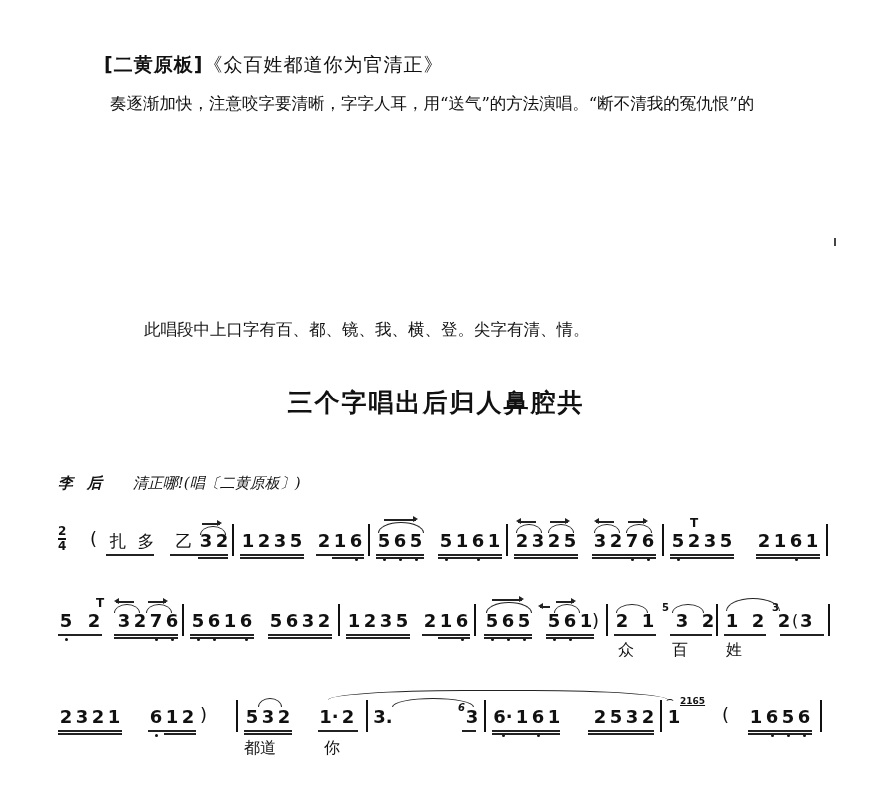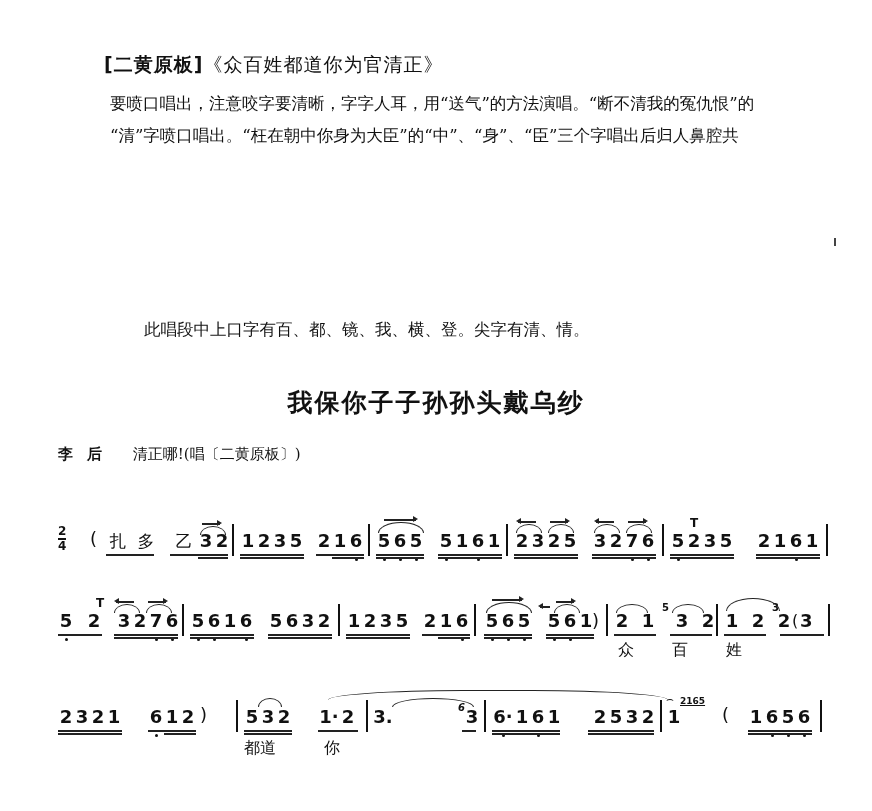--- a/index.html
+++ b/index.html
@@ -19,21 +19,21 @@
   }
   .para .tag { font-family: "DejaVu Sans", sans-serif; font-weight: bold; }
   .hints { top: 88px; text-indent: 0; }
   .hints .line { display: block; white-space: nowrap; }
   .note { top: 314px; left: 144px; font-size: 16.5px; }
   .song-title {
     position: absolute; left: 0; width: 872px; top: 386px; text-align: center;
     font-size: 25px; font-weight: bold; letter-spacing: 2px;
   }
   .role-line {
-    position: absolute; left: 58px; top: 445px; font-size: 15px; white-space: nowrap;
+    position: absolute; left: 58px; top: 474px; font-size: 15px; white-space: nowrap; font-style: italic;
   }
   .role-line .role { font-weight: bold; letter-spacing: 14px; margin-right: 12px; }
   .role-line .cue { font-family: "DejaVu Serif", serif; }
   .stray-mark {
     position: absolute; left: 834px; top: 238px; width: 2px; height: 8px; background: #444;
   }
 
   
   .staff { position: absolute; left: 58px; width: 770px; height: 60px; }
   .ts {
@@ -74,29 +74,28 @@
   .paren { position: absolute; font-size: 18px; }
 </style>
 </head>
 <body>
 
 <div class="heading">
   <span>[二黄原板]</span><span class="title">《众百姓都道你为官清正》</span>
 </div>
 
 <div class="para hints">
-  <span class="line">要喷口唱出，注意咬字要清晰，字字人耳，用“送气”的方法演唱。“断不清我的冤仇恨”的</span>
-  <span class="line">“清”字喷口唱出。“枉在朝中你身为大臣”的“中”、“身”、“臣”三个字唱出后归人鼻腔共</span>
+  <span class="line">奏逐渐加快，注意咬字要清晰，字字人耳，用“送气”的方法演唱。“断不清我的冤仇恨”的</span>
 </div>
 
 <div class="para note">此唱段中上口字有百、都、镜、我、横、登。尖字有清、情。</div>
 
 <div class="stray-mark"></div>
 
-<div class="song-title">我保你子子孙孙头戴乌纱</div>
+<div class="song-title">三个字唱出后归人鼻腔共</div>
 
 <div class="role-line">
   <span class="role">李后</span>
   <span class="cue">清正哪!(唱〔二黄原板〕)</span>
 </div>
 
 <div class="staff" style="top:512px;">
   <div class="ts">
     <span>2</span>
     <span class="bar"></span>

